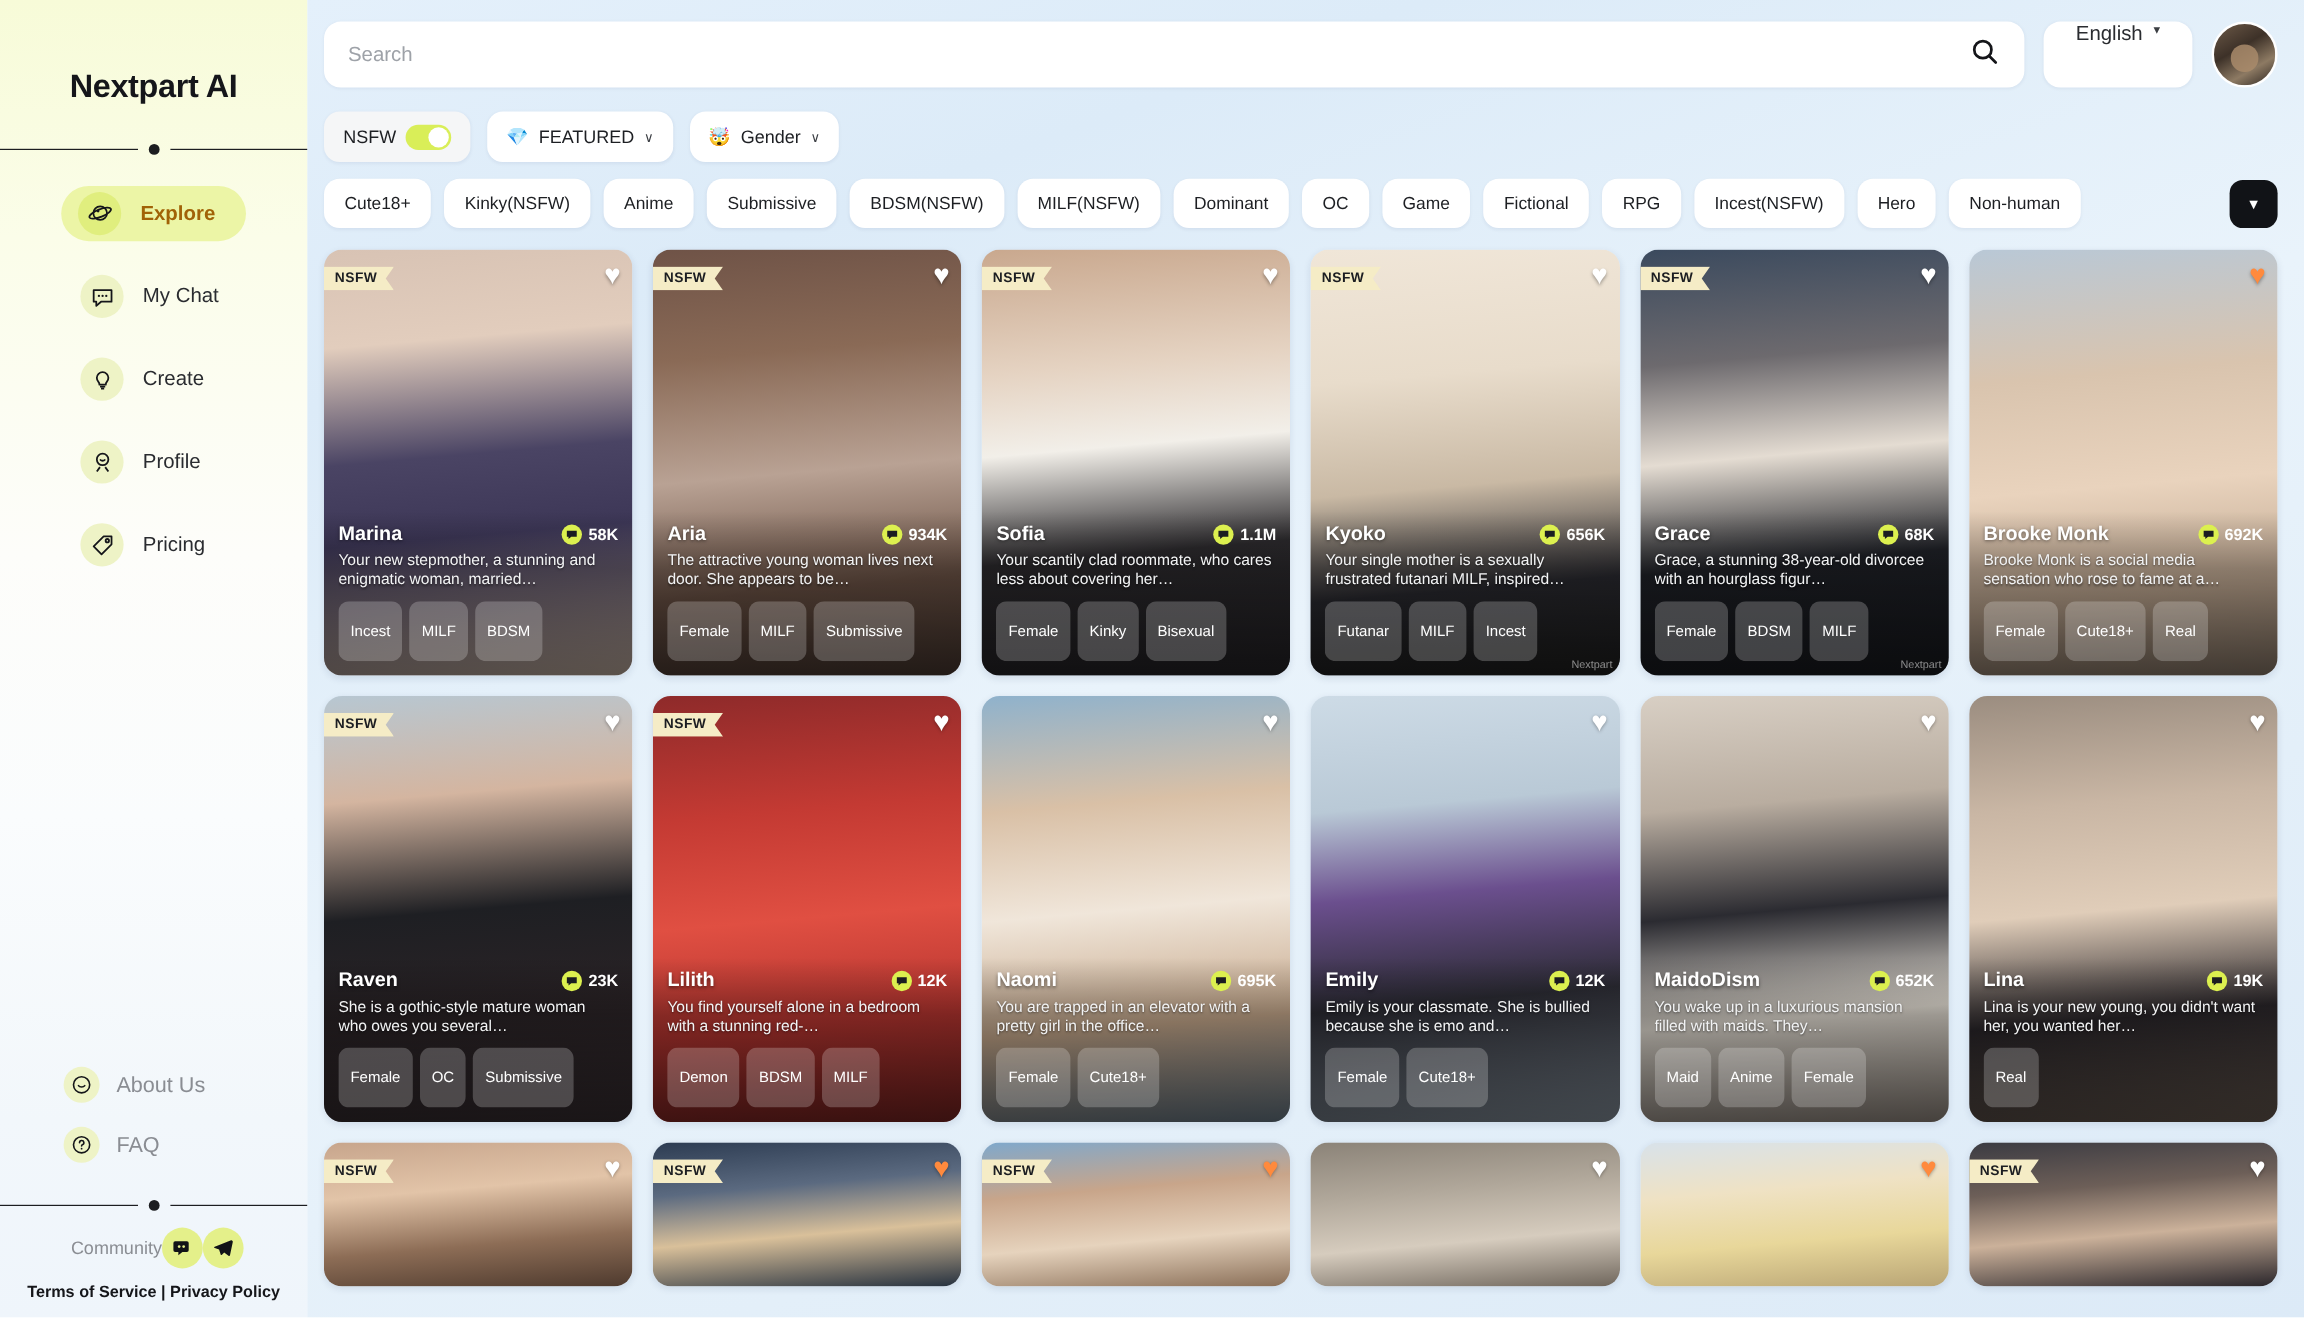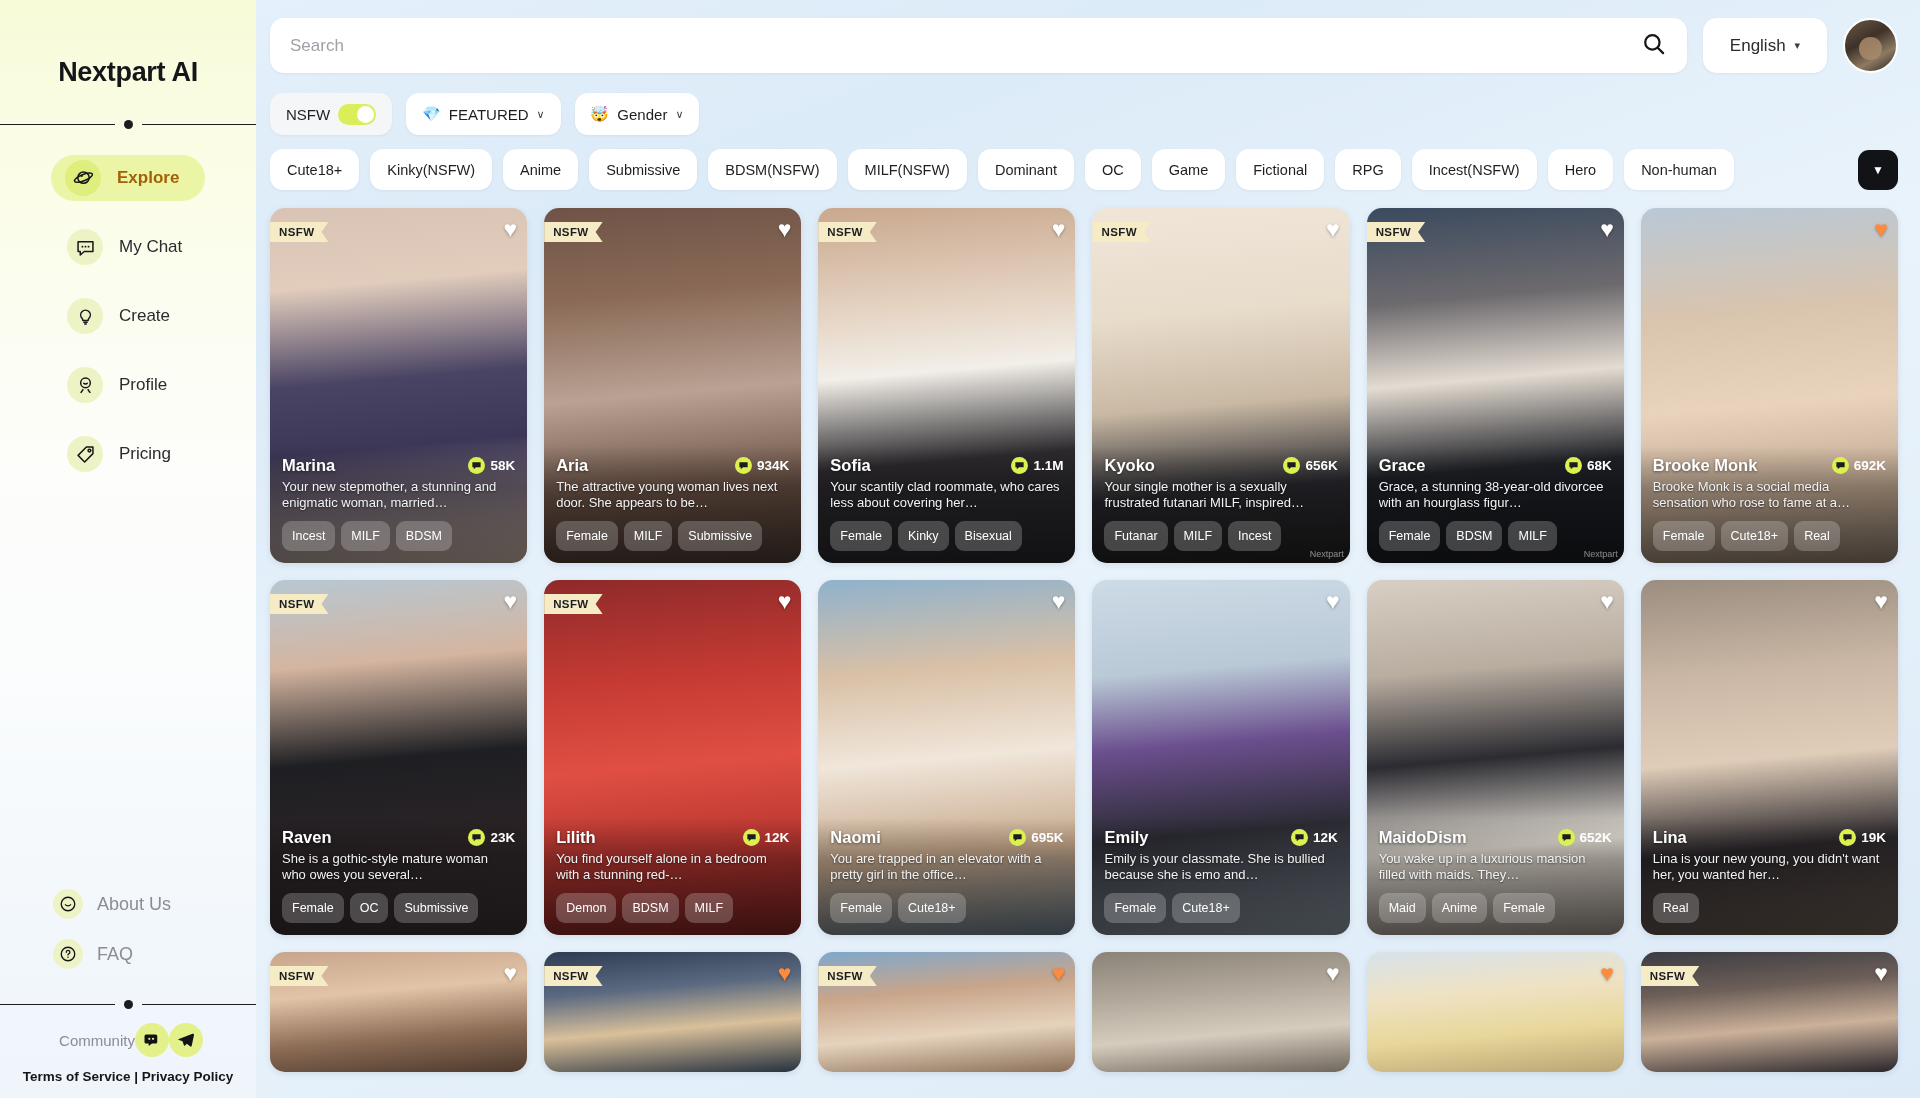--- a/index.html
+++ b/index.html
@@ -68,21 +68,21 @@
     display: flex; align-items: center; padding: 0 20px;
     box-shadow: 0 1px 3px rgba(20,40,80,.06);
   }
   .search-box input {
     flex: 1; border: none; outline: none; font-size: 17px; color: #2a2c30;
     font-family: "Liberation Sans", sans-serif; background: transparent;
   }
   .search-box input::placeholder { color: #9ea2a8; }
   .lang-btn {
     height: 55px; min-width: 124px; background: #fff; border-radius: 14px;
-    display: flex; align-items: center; justify-content: center; gap: 9px;
+    display: flex; justify-content: center; gap: 9px;
     font-size: 17px; color: #2a2c30; cursor: pointer;
     box-shadow: 0 1px 3px rgba(20,40,80,.06); padding: 0 18px;
   }
   .avatar {
     width: 55px; height: 55px; border-radius: 50%; flex: 0 0 55px; cursor: pointer;
     background: linear-gradient(150deg,#6d5a48 0%, #3d3128 40%, #8d7a63 70%, #2b2420 100%);
     border: 2px solid #ffffff; overflow: hidden; position: relative;
   }
   .avatar::after {
     content:""; position:absolute; left:28%; top:34%; width:44%; height:44%;
@@ -148,21 +148,21 @@
     display: flex; align-items: center; justify-content: center;
   }
   .card-desc {
     font-size: 13px; line-height: 1.28; color: #f2f3f4; margin-top: 4px;
     text-shadow: 0 1px 2px rgba(0,0,0,.55);
     display: -webkit-box; -webkit-line-clamp: 2; -webkit-box-orient: vertical; overflow: hidden;
   }
   .card-tags { display: flex; gap: 6px; margin-top: 9px; flex-wrap: nowrap; overflow: hidden; }
   .ctag {
     background: rgba(255,255,255,.22); color: #fff; font-size: 12.5px;
-    padding: 8px 10px; border-radius: 9px; white-space: nowrap;
+    padding: 18px 10px; border-radius: 9px; white-space: nowrap;
   }
   .wmark { position:absolute; right:6px; bottom:4px; font-size:9px; color:rgba(255,255,255,.5); }
 </style>
 </head>
 <body>
 
 <div class="app">
 
   <aside class="sidebar">
     <div class="brand">Nextpart AI</div>

